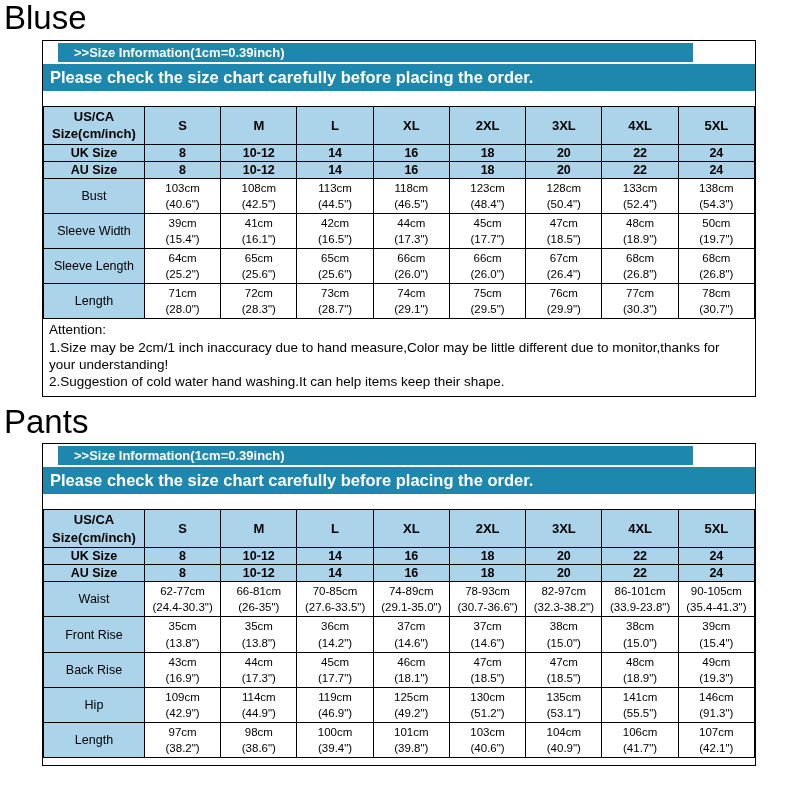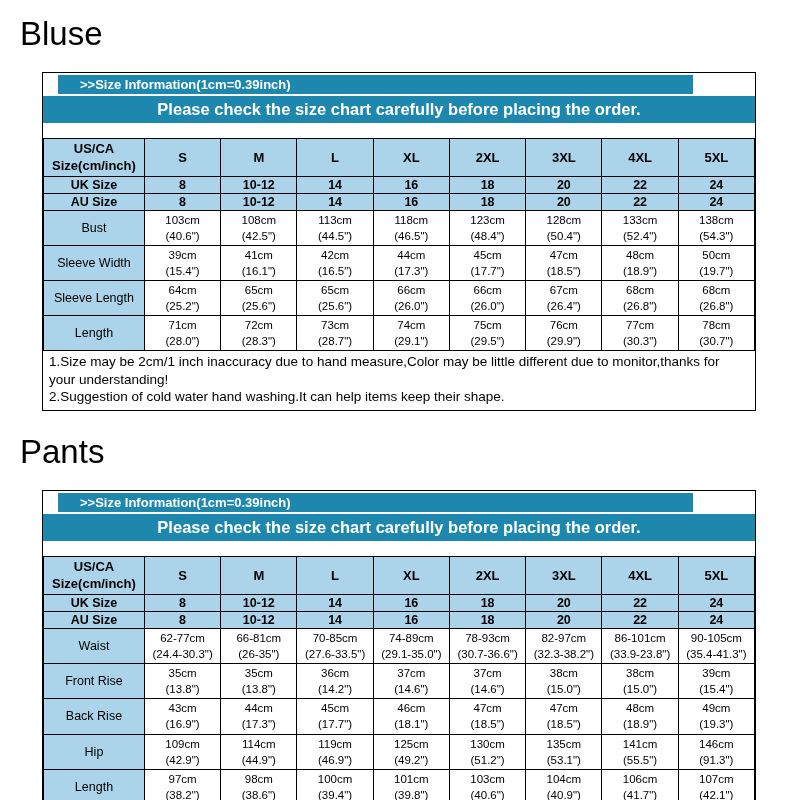--- a/index.html
+++ b/index.html
@@ -7,45 +7,44 @@
     width: 800px;
     background: #ffffff;
     color: #000;
     font-family: "Liberation Sans", sans-serif;
   }
   .page { padding: 0; }
   .section-title {
     font-size: 33px;
     font-weight: 400;
     line-height: 1.05;
-    margin: 16px;
+    margin: 0;
     padding: 1px 0 4px 4px;
   }
   .panel {
     margin-left: 42px;
     width: 714px;
     box-sizing: border-box;
     border: 1px solid #000;
     background: #fff;
   }
   .info-bar {
     background: var(--bar, #1e87ad);
     color: #fff;
     font-weight: 700;
     font-size: 13px;
-    padding: 2px 22px;
+    padding: 2px 16px;
     margin: 2px 62px 2px 15px;
   }
   .notice-bar {
     background: var(--bar, #1e87ad);
     color: #fff;
     font-weight: 700;
     font-size: 16.5px;
     padding: 4px 7px;
-    text-align: center;
   }
   table.size-table {
     width: 100%;
     border-collapse: collapse;
     table-layout: fixed;
     margin-top: 15px;
   }
   .size-table th, .size-table td {
     border: 1px solid #000;
     text-align: center;
@@ -210,20 +209,21 @@
               <td class="mval">76cm
 (29.9")</td>
               <td class="mval">77cm
 (30.3")</td>
               <td class="mval">78cm
 (30.7")</td>
             </tr>
           </tbody>
       </table>
       <div class="attention">
+        <div class="attention-title">Attention:</div>
         <div class="attention-line">1.Size may be 2cm/1 inch inaccuracy due to hand measure,Color may be little different due to monitor,thanks for your understanding!</div>
         <div class="attention-line">2.Suggestion of cold water hand washing.It can help items keep their shape.</div>
       </div>
     </div>
   </section>
 
   <div class="spacer"></div>
 
   <section>
     <h1 class="section-title">Pants</h1>

